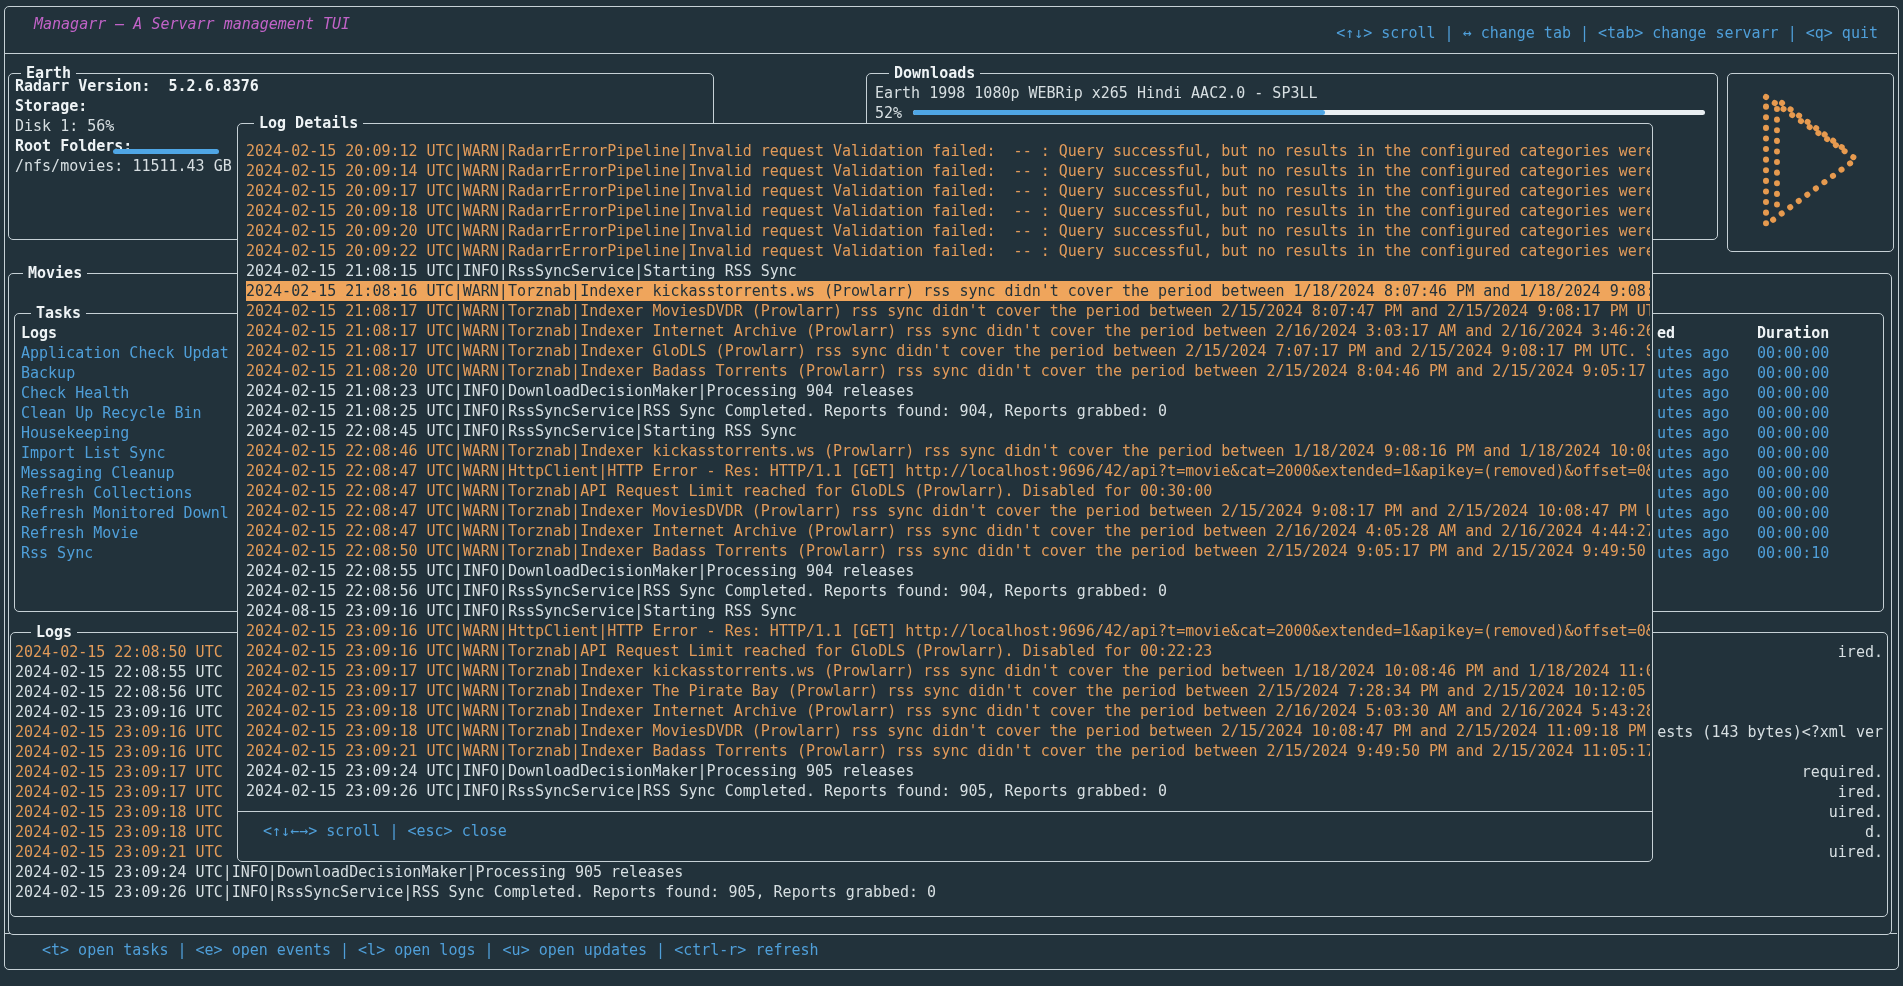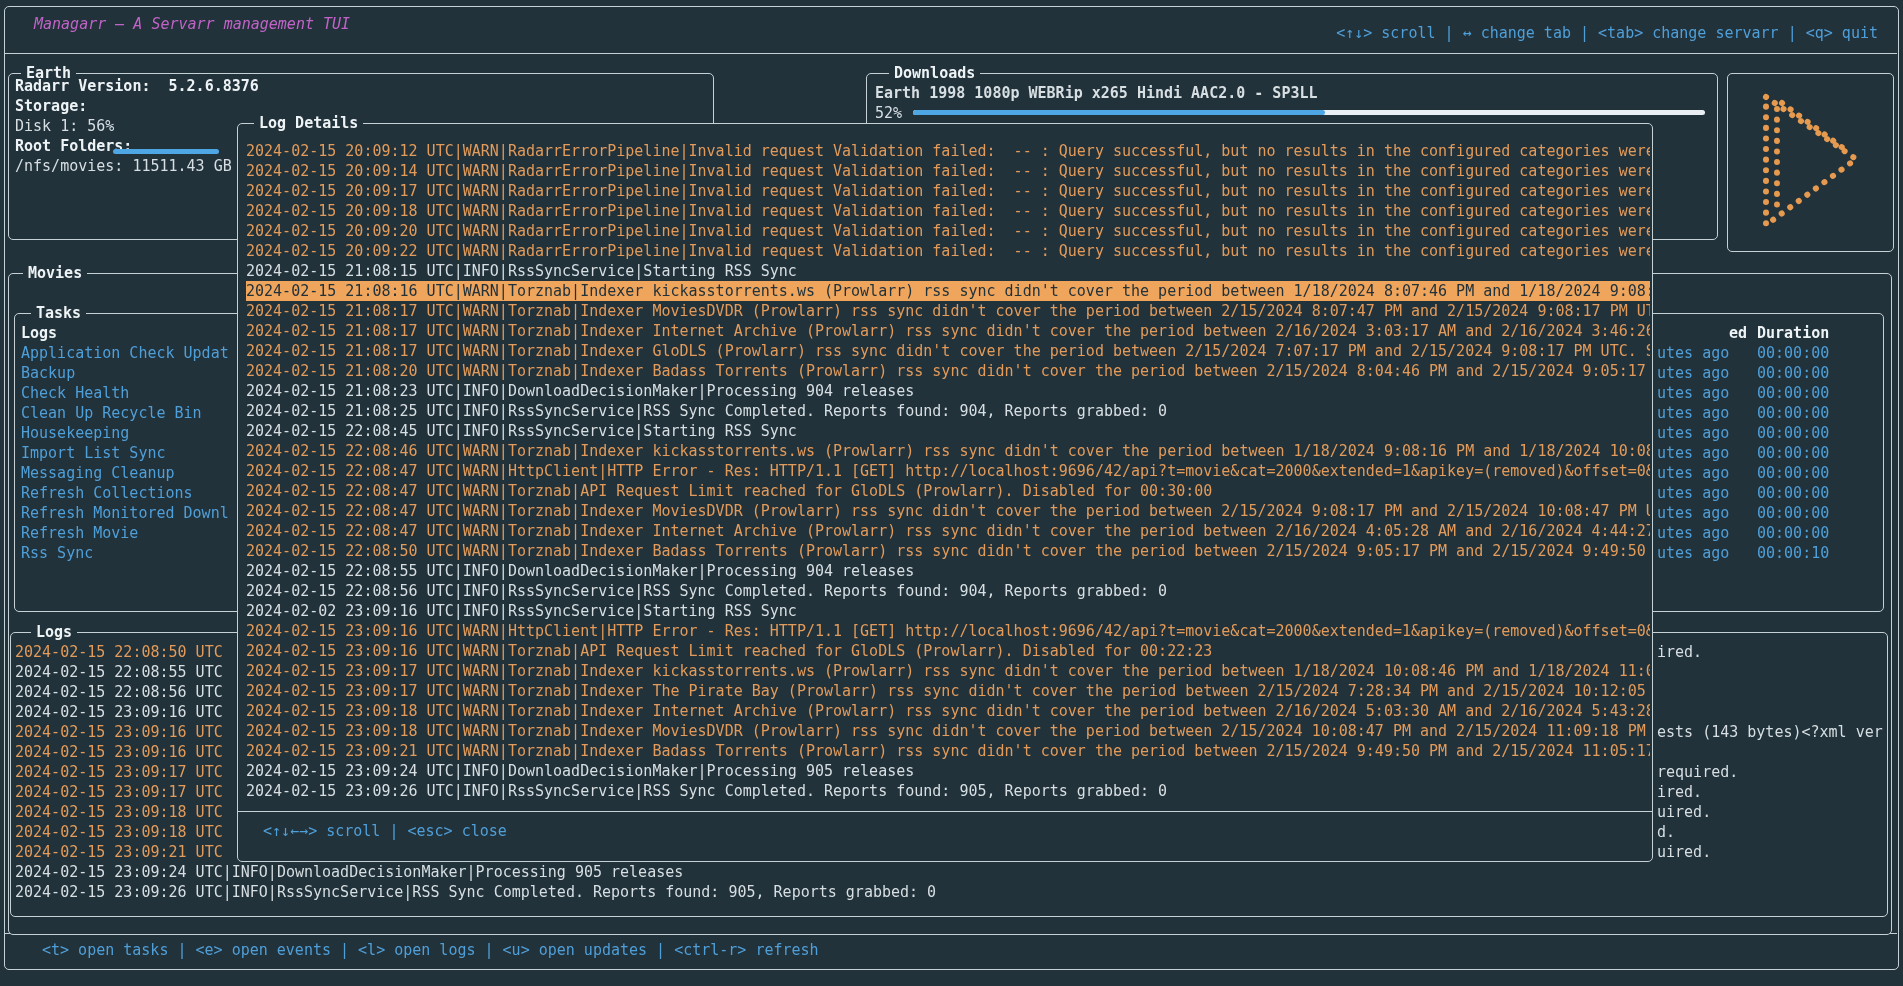--- a/index.html
+++ b/index.html
@@ -16,21 +16,21 @@
   .b{font-weight:bold;color:var(--wb);}
   .warn{color:var(--o);}
   .info{color:var(--w);}
   .blue{color:var(--bl);}
   .sel{background:var(--osel);color:#22323b;}
   .hline{position:absolute;border-top:1.5px solid var(--bd);height:0;}
   .abs{position:absolute;}
   .gauge{position:absolute;height:5px;border-radius:3px;background:var(--pb);}
   .pbar-rest{position:absolute;height:5px;border-radius:3px;background:#e9eff2;}
   .keys{color:var(--bl);white-space:pre;}
-  .frag{color:var(--w);}
+  .frag{color:var(--w);text-align:right;}
 </style>
 </head>
 <body>
 
 <div class="screen" style="--bg: #22323b; --bd: #c6d1d6; --w: #d7dfe2; --wb: #eef3f5; --o: #e29b5a; --osel: #efa55c; --bl: #4f9fd9; --pu: #c263c8; --pb: #4fa6e5;">
 
   <div class="box" style="left:4px;top:6px;width:1893px;height:962px;background:transparent;"></div>
   <div class="hline" style="left:5px;top:53px;width:1892px;"></div>
   <div class="hline" style="left:5px;top:933px;width:1892px;"></div>
 
@@ -50,21 +50,21 @@
         <div class="row b">Storage:</div>
         <div class="row info">Disk 1: 56%</div>
         <div class="row b">Root Folders:</div>
         <div class="row info">/nfs/movies: 11511.43 GB</div>
       </div>
     <div class="gauge" style="left:104px;top:75px;width:106px;"></div>
   </div>
 
   <div class="box" style="left:866px;top:73px;width:850px;height:165px;">
     <div class="btitle" style="left:22px;">Downloads</div>
-    <div class="row" style="position:absolute;left:8px;top:9px;right:6px;font-weight:bold;">Earth 1998 1080p WEBRip x265 Hindi AAC2.0 - SP3LL</div>
+    <div class="row" style="position:absolute;left:8px;top:9px;right:6px;">Earth 1998 1080p WEBRip x265 Hindi AAC2.0 - SP3LL</div>
     <div class="row" style="position:absolute;left:8px;top:29px;width:40px;">52%</div>
     <div class="pbar-rest" style="left:46px;top:36px;width:792px;"></div>
     <div class="gauge" style="left:46px;top:36px;width:412px;"></div>
   </div>
 
   <div class="box" style="left:1727px;top:73px;width:165px;height:177px;">
     <svg width="120" height="145" viewBox="0 0 120 145" style="position:absolute;left:24px;top:15px;">
       <g fill="none" stroke="#e69a4f" stroke-width="6" stroke-linecap="round" stroke-dasharray="0.1 10.5">
         <path d="M14 8 L104 70 L14 136 Z"></path>
         <path d="M25 20 L25 124"></path>
@@ -76,21 +76,21 @@
   <div class="box" style="left:8px;top:273px;width:1882px;height:660px;">
     <div class="btitle" style="left:14px;">Movies</div>
     <div class="abs row" style="left:10px;top:9px;">
       
     </div>
   </div>
 
   <div class="box" style="left:14px;top:313px;width:1868px;height:297px;">
     <div class="btitle" style="left:16px;">Tasks</div>
     <div class="abs row b" style="left:6px;top:9px;">Logs</div>
-    <div class="abs row b" style="left:1714px;top:9px;">ed</div>
+    <div class="abs row b" style="left:1642px;top:9px;">ed</div>
     <div class="abs row b" style="left:1742px;top:9px;">Duration</div>
     <div style="position:absolute;left:6px;top:29px;width:600px;">
 
     <div class="row blue">Application Check Updat</div>
         <div class="row blue">Backup</div>
         <div class="row blue">Check Health</div>
         <div class="row blue">Clean Up Recycle Bin</div>
         <div class="row blue">Housekeeping</div>
         <div class="row blue">Import List Sync</div>
         <div class="row blue">Messaging Cleanup</div>
@@ -185,21 +185,21 @@
         <div class="row info">2024-02-15 21:08:25 UTC|INFO|RssSyncService|RSS Sync Completed. Reports found: 904, Reports grabbed: 0</div>
         <div class="row info">2024-02-15 22:08:45 UTC|INFO|RssSyncService|Starting RSS Sync</div>
         <div class="row warn">2024-02-15 22:08:46 UTC|WARN|Torznab|Indexer kickasstorrents.ws (Prowlarr) rss sync didn't cover the period between 1/18/2024 9:08:16 PM and 1/18/2024 10:08:</div>
         <div class="row warn">2024-02-15 22:08:47 UTC|WARN|HttpClient|HTTP Error - Res: HTTP/1.1 [GET] http://localhost:9696/42/api?t=movie&amp;cat=2000&amp;extended=1&amp;apikey=(removed)&amp;offset=0&amp;l</div>
         <div class="row warn">2024-02-15 22:08:47 UTC|WARN|Torznab|API Request Limit reached for GloDLS (Prowlarr). Disabled for 00:30:00</div>
         <div class="row warn">2024-02-15 22:08:47 UTC|WARN|Torznab|Indexer MoviesDVDR (Prowlarr) rss sync didn't cover the period between 2/15/2024 9:08:17 PM and 2/15/2024 10:08:47 PM UT</div>
         <div class="row warn">2024-02-15 22:08:47 UTC|WARN|Torznab|Indexer Internet Archive (Prowlarr) rss sync didn't cover the period between 2/16/2024 4:05:28 AM and 2/16/2024 4:44:27</div>
         <div class="row warn">2024-02-15 22:08:50 UTC|WARN|Torznab|Indexer Badass Torrents (Prowlarr) rss sync didn't cover the period between 2/15/2024 9:05:17 PM and 2/15/2024 9:49:50 P</div>
         <div class="row info">2024-02-15 22:08:55 UTC|INFO|DownloadDecisionMaker|Processing 904 releases</div>
         <div class="row info">2024-02-15 22:08:56 UTC|INFO|RssSyncService|RSS Sync Completed. Reports found: 904, Reports grabbed: 0</div>
-        <div class="row info">2024-02-02 23:09:16 UTC|INFO|RssSyncService|Starting RSS Sync</div>
+        <div class="row info">2024-08-15 23:09:16 UTC|INFO|RssSyncService|Starting RSS Sync</div>
         <div class="row warn">2024-02-15 23:09:16 UTC|WARN|HttpClient|HTTP Error - Res: HTTP/1.1 [GET] http://localhost:9696/42/api?t=movie&amp;cat=2000&amp;extended=1&amp;apikey=(removed)&amp;offset=0&amp;l</div>
         <div class="row warn">2024-02-15 23:09:16 UTC|WARN|Torznab|API Request Limit reached for GloDLS (Prowlarr). Disabled for 00:22:23</div>
         <div class="row warn">2024-02-15 23:09:17 UTC|WARN|Torznab|Indexer kickasstorrents.ws (Prowlarr) rss sync didn't cover the period between 1/18/2024 10:08:46 PM and 1/18/2024 11:09</div>
         <div class="row warn">2024-02-15 23:09:17 UTC|WARN|Torznab|Indexer The Pirate Bay (Prowlarr) rss sync didn't cover the period between 2/15/2024 7:28:34 PM and 2/15/2024 10:12:05 P</div>
         <div class="row warn">2024-02-15 23:09:18 UTC|WARN|Torznab|Indexer Internet Archive (Prowlarr) rss sync didn't cover the period between 2/16/2024 5:03:30 AM and 2/16/2024 5:43:28</div>
         <div class="row warn">2024-02-15 23:09:18 UTC|WARN|Torznab|Indexer MoviesDVDR (Prowlarr) rss sync didn't cover the period between 2/15/2024 10:08:47 PM and 2/15/2024 11:09:18 PM U</div>
         <div class="row warn">2024-02-15 23:09:21 UTC|WARN|Torznab|Indexer Badass Torrents (Prowlarr) rss sync didn't cover the period between 2/15/2024 9:49:50 PM and 2/15/2024 11:05:17</div>
         <div class="row info">2024-02-15 23:09:24 UTC|INFO|DownloadDecisionMaker|Processing 905 releases</div>
         <div class="row info">2024-02-15 23:09:26 UTC|INFO|RssSyncService|RSS Sync Completed. Reports found: 905, Reports grabbed: 0</div>
       </div>

